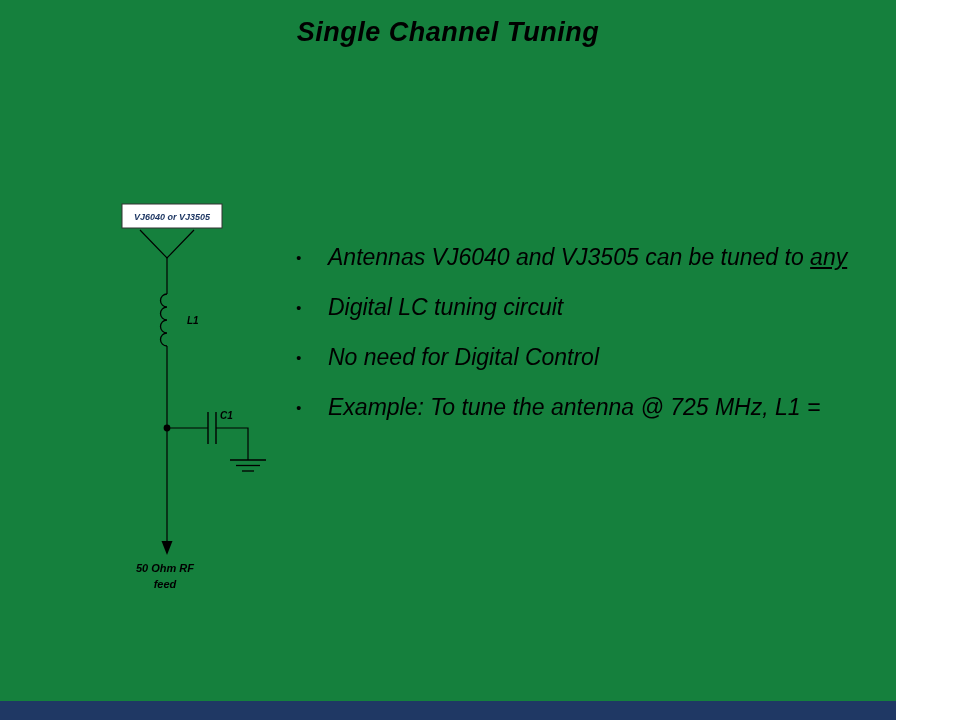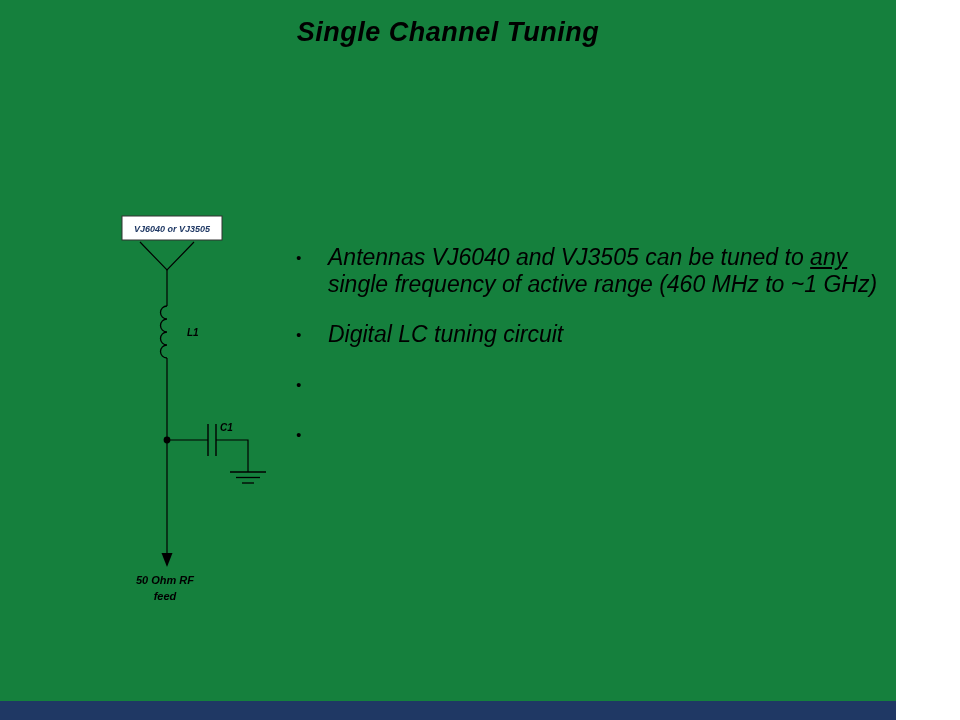--- a/index.html
+++ b/index.html
@@ -7,21 +7,21 @@
     width:960px; height:720px; background:#ffffff;
     font-family:"Liberation Sans", sans-serif; color:#000000;
   }
   .slide { position:relative; width:896px; height:720px; overflow:hidden; background:#15803d;font-style:italic; }
 
   .title {
     position:absolute; top:17px; left:0; width:100%;
     text-align:center; font-size:27px; font-weight:bold; letter-spacing:0.5px;
   }
 
-  .circuit { position:absolute; left:100px; top:210px; width:220px; height:400px; }
+  .circuit { position:absolute; left:100px; top:198px; width:220px; height:400px; }
   .circuit svg text { font-family:"Liberation Sans", sans-serif; }
 
   .bullets { position:absolute; left:290px; top:244px; width:600px; }
   .bullet { display:flex; margin-bottom:23px; }
   .marker { flex:0 0 38px; width:38px; padding-left:6px; font-size:15px; line-height:27px; }
   .txt { font-size:23px; line-height:27px; }
   .u { text-decoration:underline; }
 
   .footer { position:absolute; left:0; bottom:0; width:100%; height:19px; background:#1f3864; }
 </style>
@@ -70,38 +70,41 @@
       <text x="65" y="390" text-anchor="middle" font-size="11" font-weight="bold" fill="#000000">feed</text>
     </svg>
   </div>
 
   <div class="bullets">
 
     <div class="bullet">
       <span class="marker">•</span>
       <div class="txt">
         <div><span>Antennas VJ6040 and VJ3505 can be tuned to </span><span class="u">any</span></div>
-        <div>single frequency of active range (460 MHz to ~1 GHz)</div>
       </div>
     </div>
 
     <div class="bullet">
       <span class="marker">•</span>
       <div class="txt">
         <div>Digital LC tuning circuit</div>
       </div>
     </div>
 
     <div class="bullet">
       <span class="marker">•</span>
+      <div class="txt">
+        <div>No need for Digital Control</div>
+      </div>
     </div>
 
     <div class="bullet">
       <span class="marker">•</span>
       <div class="txt">
+        <div>Example: To tune the antenna @ 725 MHz, L1 =</div>
       </div>
     </div>
 
   </div>
 
   <div class="footer"></div>
 
 </div>
 
 </body></html>

